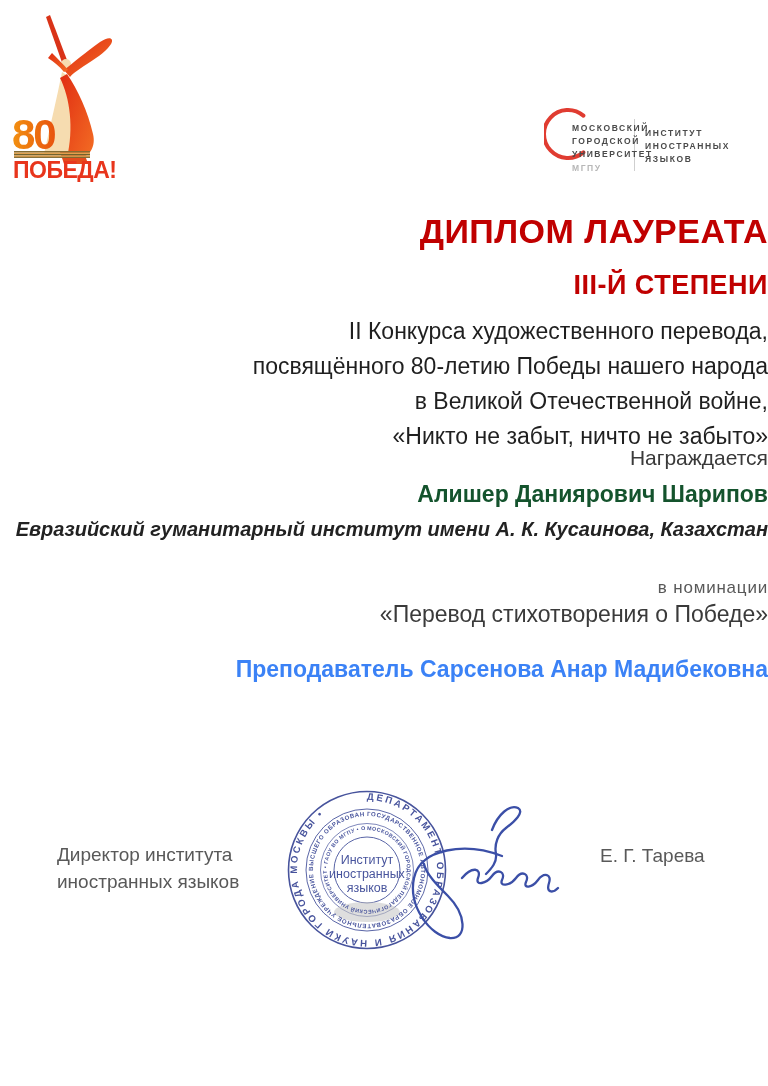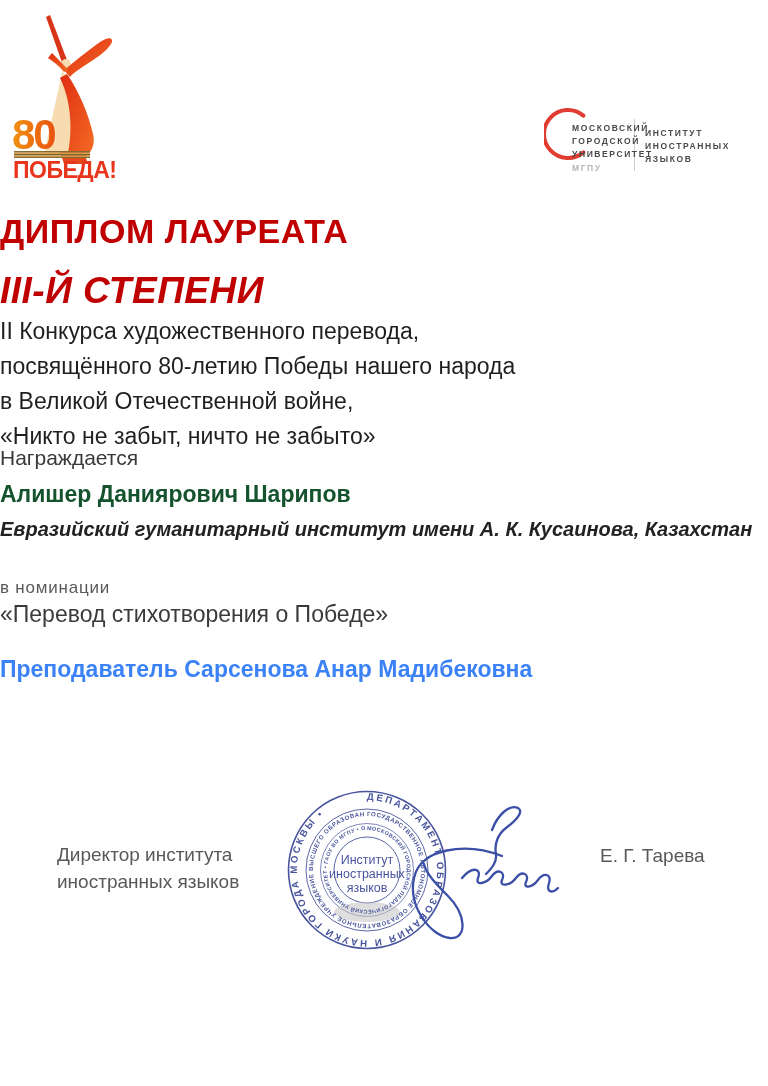--- a/index.html
+++ b/index.html
@@ -29,23 +29,23 @@
   
   .univ-logo{position:absolute;left:544px;top:104px;width:186px;height:82px;display:flex;align-items:center;}
   .univ-left{position:relative;width:104px;height:82px;}
   .univ-arc{position:absolute;left:0;top:2px;}
   .univ-text{position:absolute;left:28px;top:18px;}
   .univ-line{font-size:8.5px;font-weight:700;letter-spacing:1.6px;color:var(--logo-gray);line-height:13px;white-space:nowrap;}
   .univ-abbr{font-size:8.5px;font-weight:700;letter-spacing:1.6px;color:var(--logo-lightgray);line-height:13px;margin-top:1px;}
   .univ-divider{width:1px;height:52px;background:#cfcfcf;margin:0 10px 0 2px;}
   .inst-text{padding-top:2px;}
   
-  .center-line{position:absolute;left:0;width:768px;text-align:left;}
+  .center-line{position:absolute;left:0;width:768px;text-align:right;}
   .title-main{top:212px;font-size:34px;font-weight:700;color:var(--accent-red);letter-spacing:0.5px;}
-  .title-degree{top:270px;font-size:37px;font-weight:700;color:var(--accent-red);letter-spacing:0.5px;font-style:italic;}
+  .title-degree{top:270px;font-size:27px;font-weight:700;color:var(--accent-red);letter-spacing:0.5px;}
   .contest{top:314px;font-size:23px;color:var(--text-dark);line-height:35px;}
   .award-label{top:446px;font-size:21px;color:var(--text-mid);}
   .recipient{top:481px;font-size:23px;font-weight:700;color:#14532d;}
   .institution{top:518px;font-size:20px;font-style:italic;font-weight:600;color:#222;}
   .nomination-label{top:578px;font-size:17px;color:var(--text-gray);letter-spacing:0.8px;}
   .nomination-value{top:601px;font-size:23px;color:var(--text-mid);}
   .teacher{top:656px;font-size:23px;font-weight:700;color:#3b82f6;}
   
   .director{position:absolute;left:57px;top:841px;font-size:19px;color:var(--text-gray);line-height:27px;}
   .seal{position:absolute;left:277px;top:780px;}

